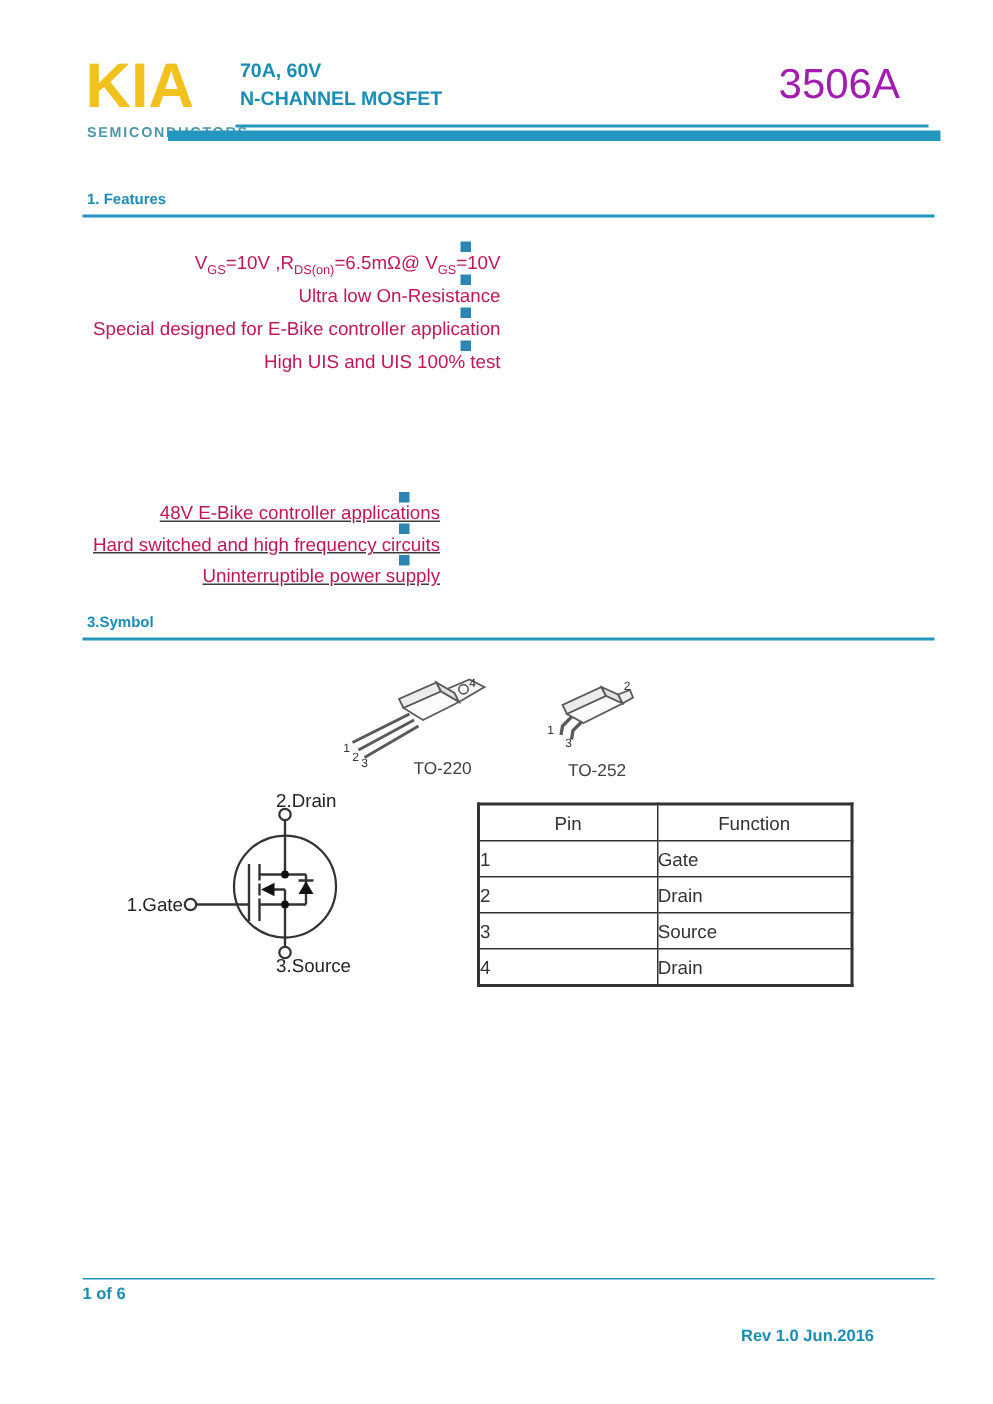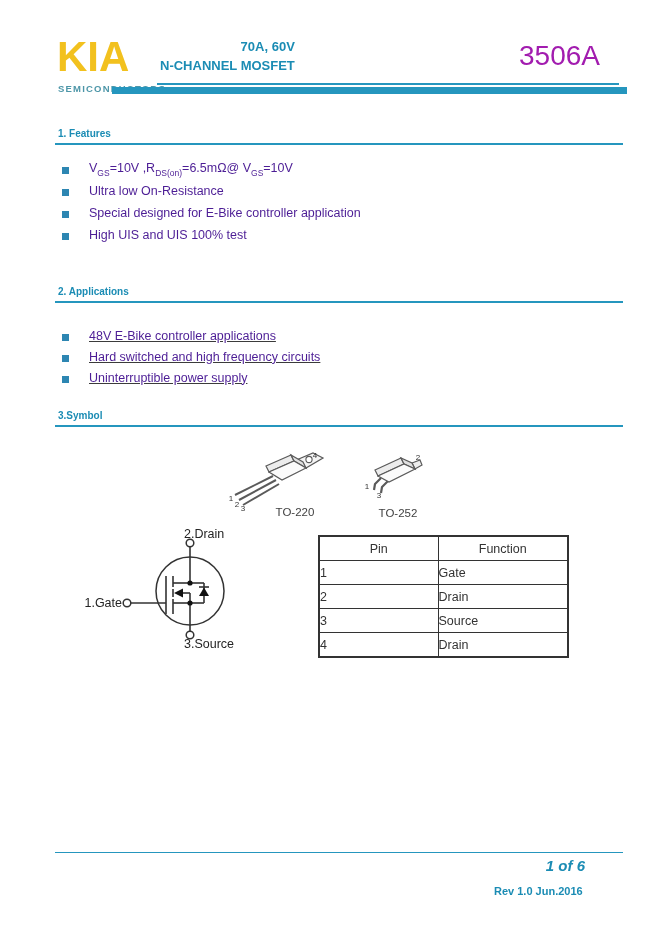--- a/index.html
+++ b/index.html
@@ -6,55 +6,55 @@
   #page {
     position:relative; width:662px; height:936px; background:#fff;
     font-family:"Liberation Sans", sans-serif; overflow:hidden; color:#3b3b3b;
   }
   
   .logo { position:absolute; left:57px; top:36px; font-size:42px; font-weight:bold;
           color:#F2C11E; line-height:1; letter-spacing:0px; }
   .logo-sub { position:absolute; left:58px; top:83px; font-size:9.5px; font-weight:bold;
           color:#4D96A8; letter-spacing:1.2px; }
   .title-block { position:absolute; left:160px; top:37px; font-size:13px; font-weight:bold;
-          color:#1B8CB4; line-height:19px;text-align:right; }
+          color:#1B8CB4; line-height:19px; }
   .part-number { position:absolute; right:62px; top:42px; font-size:28px; font-weight:500;
           color:#a21caf; line-height:1; }
   .header-thinline { position:absolute; left:157px; top:83px; width:462px; height:2px; background:#2596BE; }
   .header-bar { position:absolute; left:112px; top:87px; width:515px; height:7px; background:#2596BE; }
   
   .section { position:absolute; left:55px; width:568px; }
   .section-heading { font-size:10px; font-weight:bold; color:#1B8CB4; padding-left:3px; }
   .rule { height:2px; background:#2596BE; margin-top:4px; }
   #sec-features { top:128px; }
   #sec-apps { top:286px; }
   #sec-symbol { top:410px; }
   .list { position:absolute; left:62px; }
   #features-list { top:158px; }
   #apps-list { top:325px;text-decoration:underline; }
-  .li { display:flex; align-items:center; font-size:12.5px; color:#4c1d95; }
+  .li { display:flex; align-items:flex-end; font-size:12.5px; color:#be185d;flex-direction:column; }
   .li.h22 { height:22px; }
   .li.h21 { height:21px; }
   .bullet-sq { width:7px; height:7px; background:#2D86B2; margin-top:3px; margin-right:20px; flex:none; }
   .li sub { font-size:8.5px; }
   
   svg text { font-family:"Liberation Sans", sans-serif; }
   #to220-svg { position:absolute; left:225px; top:443px; }
   #to252-svg { position:absolute; left:338px; top:446px; }
   #mos-svg   { position:absolute; left:70px;  top:525px; }
   
   #pin-table { position:absolute; left:318px; top:535px; width:249px;
                border-collapse:collapse; border:2px solid #333; table-layout:fixed; }
   #pin-table th, #pin-table td {
     border:1px solid #333; height:23px; font-size:12.5px; font-weight:normal;
     color:#333; vertical-align:middle; padding:0; }
   
   .footer-line { position:absolute; left:55px; top:852px; width:568px; height:1px; background:#2596BE; }
-  .footer-page { position:absolute; left:55px; top:857px; width:530px; text-align:right;
-                 font-size:15px; font-weight:bold; color:#1B8CB4;font-style:italic; }
+  .footer-page { position:absolute; left:55px; top:857px; width:530px; text-align:left;
+                 font-size:11px; font-weight:bold; color:#1B8CB4; }
   .footer-rev  { position:absolute; left:494px; top:857px; font-size:11px; font-weight:bold; color:#1B8CB4;margin-top:28px; }
 </style>
 </head>
 <body>
 
 <div id="page">
 
   <div class="logo">KIA</div>
   <div class="logo-sub">SEMICONDUCTORS</div>
   <div class="title-block">
@@ -81,24 +81,20 @@
     <div class="li h22">
       <span class="bullet-sq"></span>
       <span>Special designed for E-Bike controller application</span>
     </div>
     <div class="li h22">
       <span class="bullet-sq"></span>
       <span>High UIS and UIS 100% test</span>
     </div>
   </div>
 
-  <div class="section" id="sec-apps">
-    <div class="section-heading">2. Applications</div>
-    <div class="rule"></div>
-  </div>
   <div class="list" id="apps-list">
     <div class="li h21">
       <span class="bullet-sq"></span>
       <span>48V E-Bike controller applications</span>
     </div>
     <div class="li h21">
       <span class="bullet-sq"></span>
       <span>Hard switched and high frequency circuits</span>
     </div>
     <div class="li h21">

